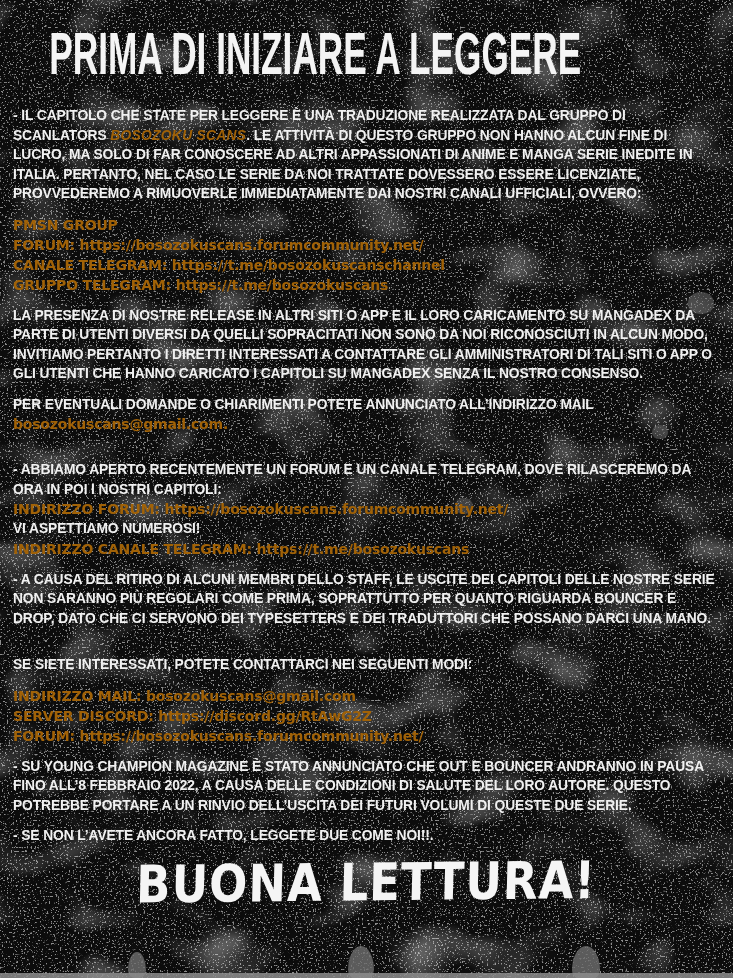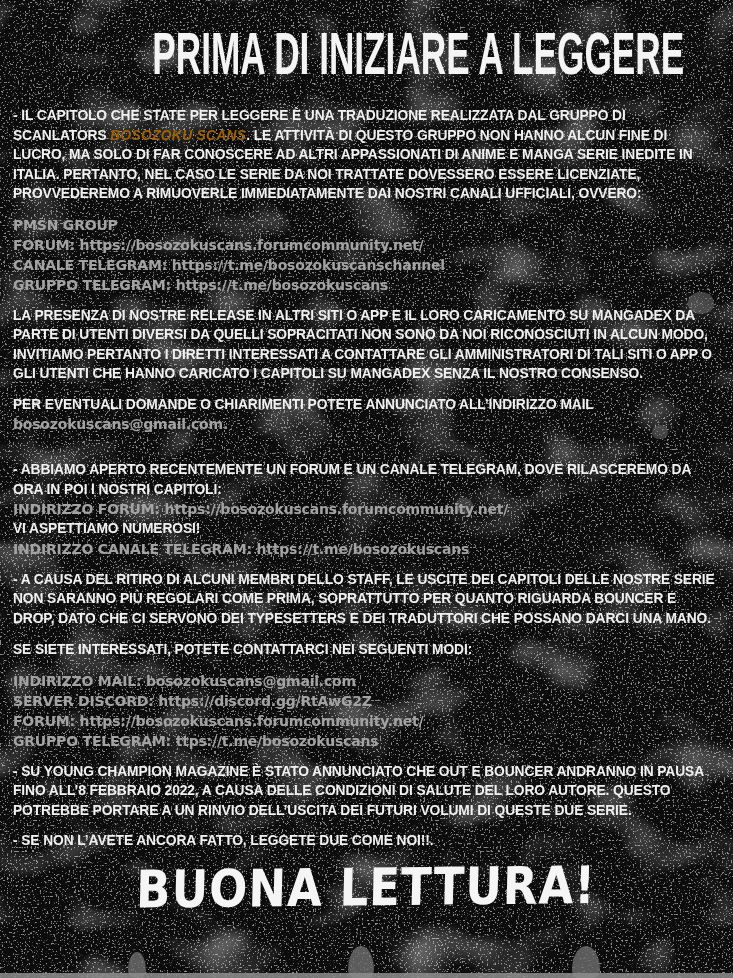--- a/index.html
+++ b/index.html
@@ -10,47 +10,47 @@
   }
   
   .noise-svg { position:absolute; left:0; top:0; z-index:1; pointer-events:none; }
   .blob { position:absolute; z-index:2; background:#6f6f6f; border-radius:50% 50% 45% 45%; opacity:.8; }
   .blob.drip { border-radius:50% 50% 40% 40% / 70% 70% 30% 30%; }
   .bottom-band { position:absolute; left:0; bottom:0; width:100%; height:5px; background:#8d8d8d; opacity:.85; z-index:2; }
   .scratch { position:absolute; left:160px; top:369px; width:430px; height:3px; background:#5a5a5a; opacity:.5; z-index:2; border-radius:2px; }
 
   .content { position:relative; z-index:3; padding:18px 13px 0 13px; }
 
-  .title-wrap { text-align:right; margin:2px 0 0 0; height:62px; }
+  .title-wrap { text-align:left; margin:2px 0 0 0; height:62px; }
   .title-text {
     display:inline-block; font-weight:700; font-size:40px; letter-spacing:0px;
     transform:scale(0.88,1.5); transform-origin:center top; white-space:nowrap;
     color:#f4f4f4;
   }
 
   .block { margin-top:11px; }
   .line { min-height:18px; }
   .seg-b {
     font-family:"Liberation Sans", sans-serif; font-weight:700;
     font-size:13.8px; line-height:18.5px; letter-spacing:-0.1px; color:#f1f1f1;
   }
   .seg-bi {
     font-family:"Liberation Sans", sans-serif; font-weight:700; font-style:italic;
     font-size:13.8px; line-height:18.5px; letter-spacing:0.3px; color:#a16207;
   }
   .seg-c {
     font-family:"DejaVu Sans", sans-serif; font-weight:700;
-    font-size:14px; line-height:20px; letter-spacing:-0.2px; color:#a3a3a3;
+    font-size:14px; line-height:20px; letter-spacing:-0.2px; color:#a16207;
   }
   .block .line { line-height:18.5px; }
   .block .line.comic { line-height:20px; }
 
   [data-name="block-intro"]            { margin-top:24px; }
   [data-name="block-forum-announcement"] { margin-top:26px; }
-  [data-name="block-recruit"]          { margin-top:12px; }
+  [data-name="block-recruit"]          { margin-top:27px; }
 
   .footer-wrap { text-align:center; margin-top:6px; height:70px; }
   .footer-text {
     display:inline-block; font-family:"DejaVu Sans", sans-serif; font-weight:700;
     font-size:45px; transform:scaleY(1.15) skewX(-2deg) rotate(-0.5deg);
     transform-origin:center top; color:#f5f5f5; letter-spacing:1px; white-space:nowrap;
   }
 </style>
 </head>
 <body>
@@ -112,21 +112,20 @@
         <div class="block" data-name="block-staff-notice">
           <div class="line" data-name="text-line"><span class="seg-b" data-name="body-text">- A CAUSA DEL RITIRO DI ALCUNI MEMBRI DELLO STAFF, LE USCITE DEI CAPITOLI DELLE NOSTRE SERIE NON SARANNO PIÙ REGOLARI COME PRIMA, SOPRATTUTTO PER QUANTO RIGUARDA BOUNCER E DROP, DATO CHE CI SERVONO DEI TYPESETTERS E DEI TRADUTTORI CHE POSSANO DARCI UNA MANO.</span></div>
         </div>
         <div class="block" data-name="block-recruit">
           <div class="line" data-name="text-line"><span class="seg-b" data-name="body-text">SE SIETE INTERESSATI, POTETE CONTATTARCI NEI SEGUENTI MODI:</span></div>
         </div>
         <div class="block" data-name="block-contacts">
           <div class="line comic" data-name="text-line"><span class="seg-c" data-name="link-text">INDIRIZZO MAIL: bosozokuscans@gmail.com</span></div>
           <div class="line comic" data-name="text-line"><span class="seg-c" data-name="link-text">SERVER DISCORD: https://discord.gg/RtAwG2Z</span></div>
           <div class="line comic" data-name="text-line"><span class="seg-c" data-name="link-text">FORUM: https://bosozokuscans.forumcommunity.net/</span></div>
-          <div class="line comic" data-name="text-line"><span class="seg-c" data-name="link-text">GRUPPO TELEGRAM: ttps://t.me/bosozokuscans</span></div>
         </div>
         <div class="block" data-name="block-hiatus-notice">
           <div class="line" data-name="text-line"><span class="seg-b" data-name="body-text">- SU YOUNG CHAMPION MAGAZINE È STATO ANNUNCIATO CHE OUT E BOUNCER ANDRANNO IN PAUSA FINO ALL’8 FEBBRAIO 2022, A CAUSA DELLE CONDIZIONI DI SALUTE DEL LORO AUTORE. QUESTO POTREBBE PORTARE A UN RINVIO DELL’USCITA DEI FUTURI VOLUMI DI QUESTE DUE SERIE.</span></div>
         </div>
         <div class="block" data-name="block-due-reminder">
           <div class="line" data-name="text-line"><span class="seg-b" data-name="body-text">- SE NON L’AVETE ANCORA FATTO, LEGGETE DUE COME NOI!!.</span></div>
         </div>
       </div>
 
     <div class="footer-wrap" data-name="closing-message">

